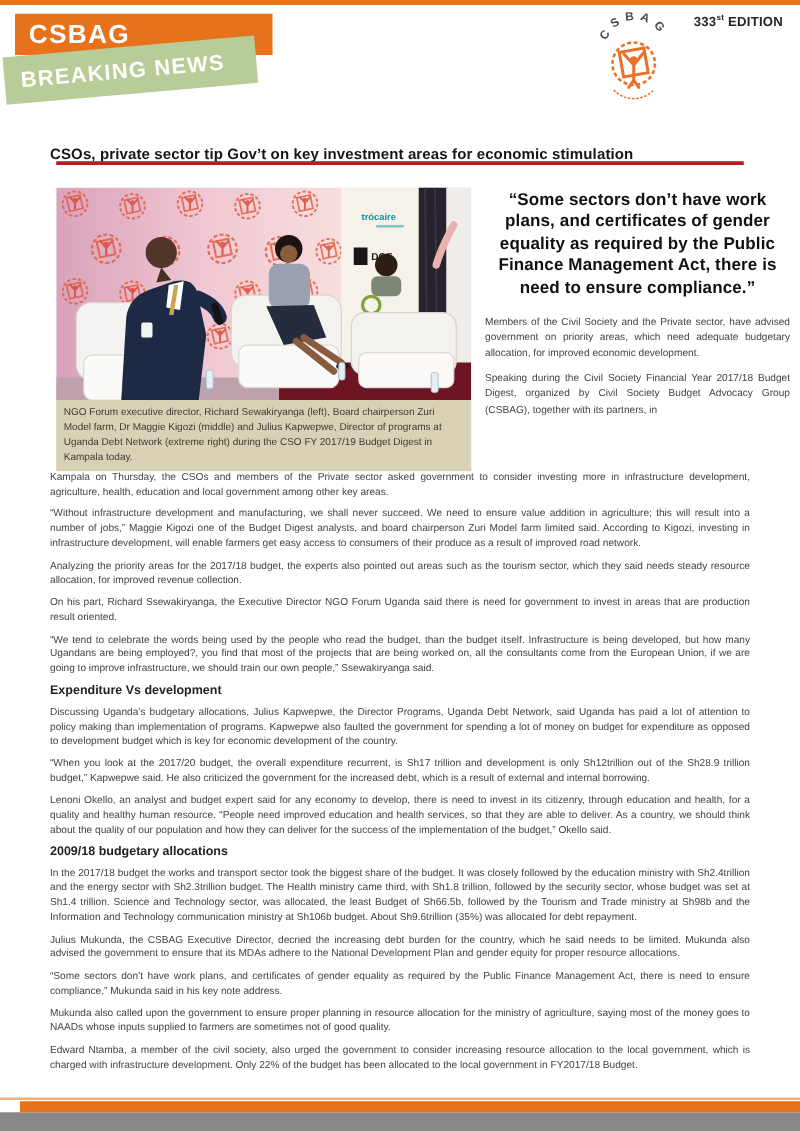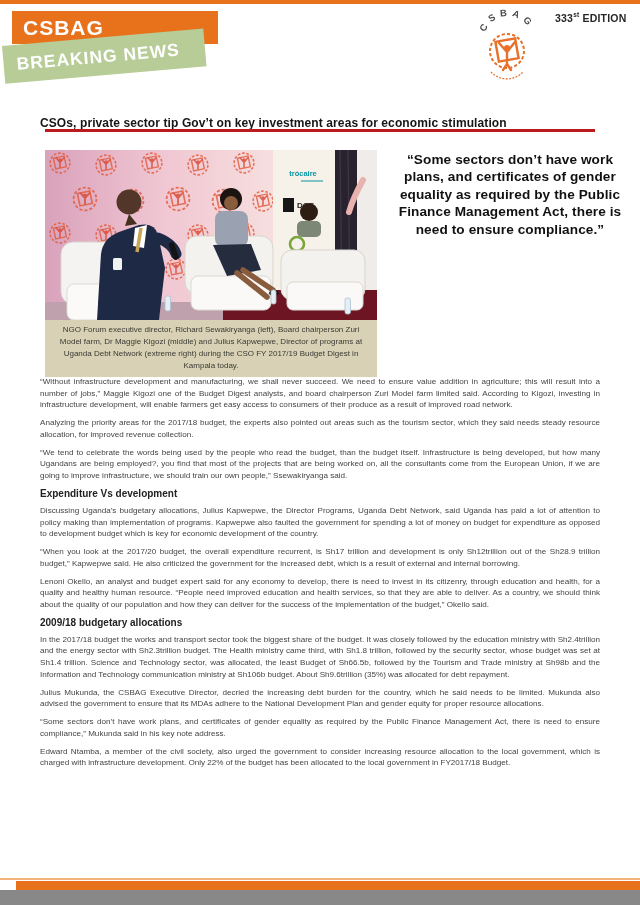--- a/index.html
+++ b/index.html
@@ -28,21 +28,21 @@
     color:#262626; letter-spacing:0.2px;
   }
   .edition sup { font-size:6.5px; }
   
   .headline {
     position:absolute; left:40px; top:100px; width:570px;
     font-size:12px; font-weight:bold; color:#161616; letter-spacing:0.1px;margin-top:16px;
   }
   .red-rule { position:absolute; left:45px; top:129px; width:550px; height:2.5px; background:#ba1a20; }
   
-  .photo-col { position:absolute; left:45px; top:150px; width:332px;text-align:center; }
+  .photo-col { position:absolute; left:45px; top:150px; width:332px; }
   .photo-frame { width:332px; height:170px; display:block; }
   .caption {
     width:332px; background:#d8d1b6; color:#3a3a32;
     font-size:8px; line-height:1.5; padding:4px 6px 5px 6px;
   }
   .right-col { position:absolute; left:388px; top:151px; width:244px; }
   .pull-quote {
     text-align:center; font-weight:bold; color:#111;
     font-size:13.6px; line-height:1.28; letter-spacing:0.1px;
     margin-bottom:14px;
@@ -194,35 +194,40 @@
         <rect x="226" y="140" width="5" height="14" rx="2" fill="#e4eef4" stroke="#aac3d2" stroke-width="0.8"></rect>
         <rect x="300" y="148" width="5.5" height="16" rx="2" fill="#e4eef4" stroke="#aac3d2" stroke-width="0.8"></rect>
       </g>
     </svg>
     <div class="caption">NGO Forum executive director, Richard Sewakiryanga (left), Board chairperson Zuri Model farm, Dr Maggie Kigozi (middle) and Julius Kapwepwe, Director of programs at Uganda Debt Network (extreme right) during the CSO FY 2017/19 Budget Digest in Kampala today.</div>
   </div>
 
   <div class="right-col">
     <div class="pull-quote">“Some sectors don’t have work plans, and certificates of gender equality as required by the Public Finance Management Act, there is need to ensure compliance.”</div>
     <div class="lead">
+      <p>Members of the Civil Society and the Private sector, have advised government on priority areas, which need adequate budgetary allocation, for improved economic development.</p>
+      <p>Speaking during the Civil Society Financial Year 2017/18 Budget Digest, organized by Civil Society Budget Advocacy Group (CSBAG), together with its partners, in</p>
     </div>
   </div>
 
   <div class="article">
+    <p>Kampala on Thursday, the CSOs and members of the Private sector asked government to consider investing more in infrastructure development, agriculture, health, education and local government among other key areas.</p>
     <p>“Without infrastructure development and manufacturing, we shall never succeed. We need to ensure value addition in agriculture; this will result into a number of jobs,” Maggie Kigozi one of the Budget Digest analysts, and board chairperson Zuri Model farm limited said. According to Kigozi, investing in infrastructure development, will enable farmers get easy access to consumers of their produce as a result of improved road network.</p>
     <p>Analyzing the priority areas for the 2017/18 budget, the experts also pointed out areas such as the tourism sector, which they said needs steady resource allocation, for improved revenue collection.</p>
+    <p>On his part, Richard Ssewakiryanga, the Executive Director NGO Forum Uganda said there is need for government to invest in areas that are production result oriented.</p>
     <p>“We tend to celebrate the words being used by the people who read the budget, than the budget itself. Infrastructure is being developed, but how many Ugandans are being employed?, you find that most of the projects that are being worked on, all the consultants come from the European Union, if we are going to improve infrastructure, we should train our own people,” Ssewakiryanga said.</p>
     <h3>Expenditure Vs development</h3>
     <p>Discussing Uganda’s budgetary allocations, Julius Kapwepwe, the Director Programs, Uganda Debt Network, said Uganda has paid a lot of attention to policy making than implementation of programs. Kapwepwe also faulted the government for spending a lot of money on budget for expenditure as opposed to development budget which is key for economic development of the country.</p>
     <p>“When you look at the 2017/20 budget, the overall expenditure recurrent, is Sh17 trillion and development is only Sh12trillion out of the Sh28.9 trillion budget,” Kapwepwe said. He also criticized the government for the increased debt, which is a result of external and internal borrowing.</p>
     <p>Lenoni Okello, an analyst and budget expert said for any economy to develop, there is need to invest in its citizenry, through education and health, for a quality and healthy human resource. “People need improved education and health services, so that they are able to deliver. As a country, we should think about the quality of our population and how they can deliver for the success of the implementation of the budget,” Okello said.</p>
     <h3>2009/18 budgetary allocations</h3>
     <p>In the 2017/18 budget the works and transport sector took the biggest share of the budget. It was closely followed by the education ministry with Sh2.4trillion and the energy sector with Sh2.3trillion budget. The Health ministry came third, with Sh1.8 trillion, followed by the security sector, whose budget was set at Sh1.4 trillion. Science and Technology sector, was allocated, the least Budget of Sh66.5b, followed by the Tourism and Trade ministry at Sh98b and the Information and Technology communication ministry at Sh106b budget. About Sh9.6trillion (35%) was allocated for debt repayment.</p>
     <p>Julius Mukunda, the CSBAG Executive Director, decried the increasing debt burden for the country, which he said needs to be limited. Mukunda also advised the government to ensure that its MDAs adhere to the National Development Plan and gender equity for proper resource allocations.</p>
     <p>“Some sectors don’t have work plans, and certificates of gender equality as required by the Public Finance Management Act, there is need to ensure compliance,” Mukunda said in his key note address.</p>
+    <p>Mukunda also called upon the government to ensure proper planning in resource allocation for the ministry of agriculture, saying most of the money goes to NAADs whose inputs supplied to farmers are sometimes not of good quality.</p>
     <p>Edward Ntamba, a member of the civil society, also urged the government to consider increasing resource allocation to the local government, which is charged with infrastructure development. Only 22% of the budget has been allocated to the local government in FY2017/18 Budget.</p>
   </div>
 
   <div class="footer-rule"></div>
   <div class="footer">
     <div class="f1">Produced by the Civil Society Budget Advocacy Group (CSBAG).</div>
     <div class="f2">Plot 11, Vubya close, Ntinda, Stretcher Road| P.O BOX 660, Ntinda Fixed line +256 755202154 |website: www.csbag.org. Email: csbag@csbag.org</div>
   </div>
 
 </div>

